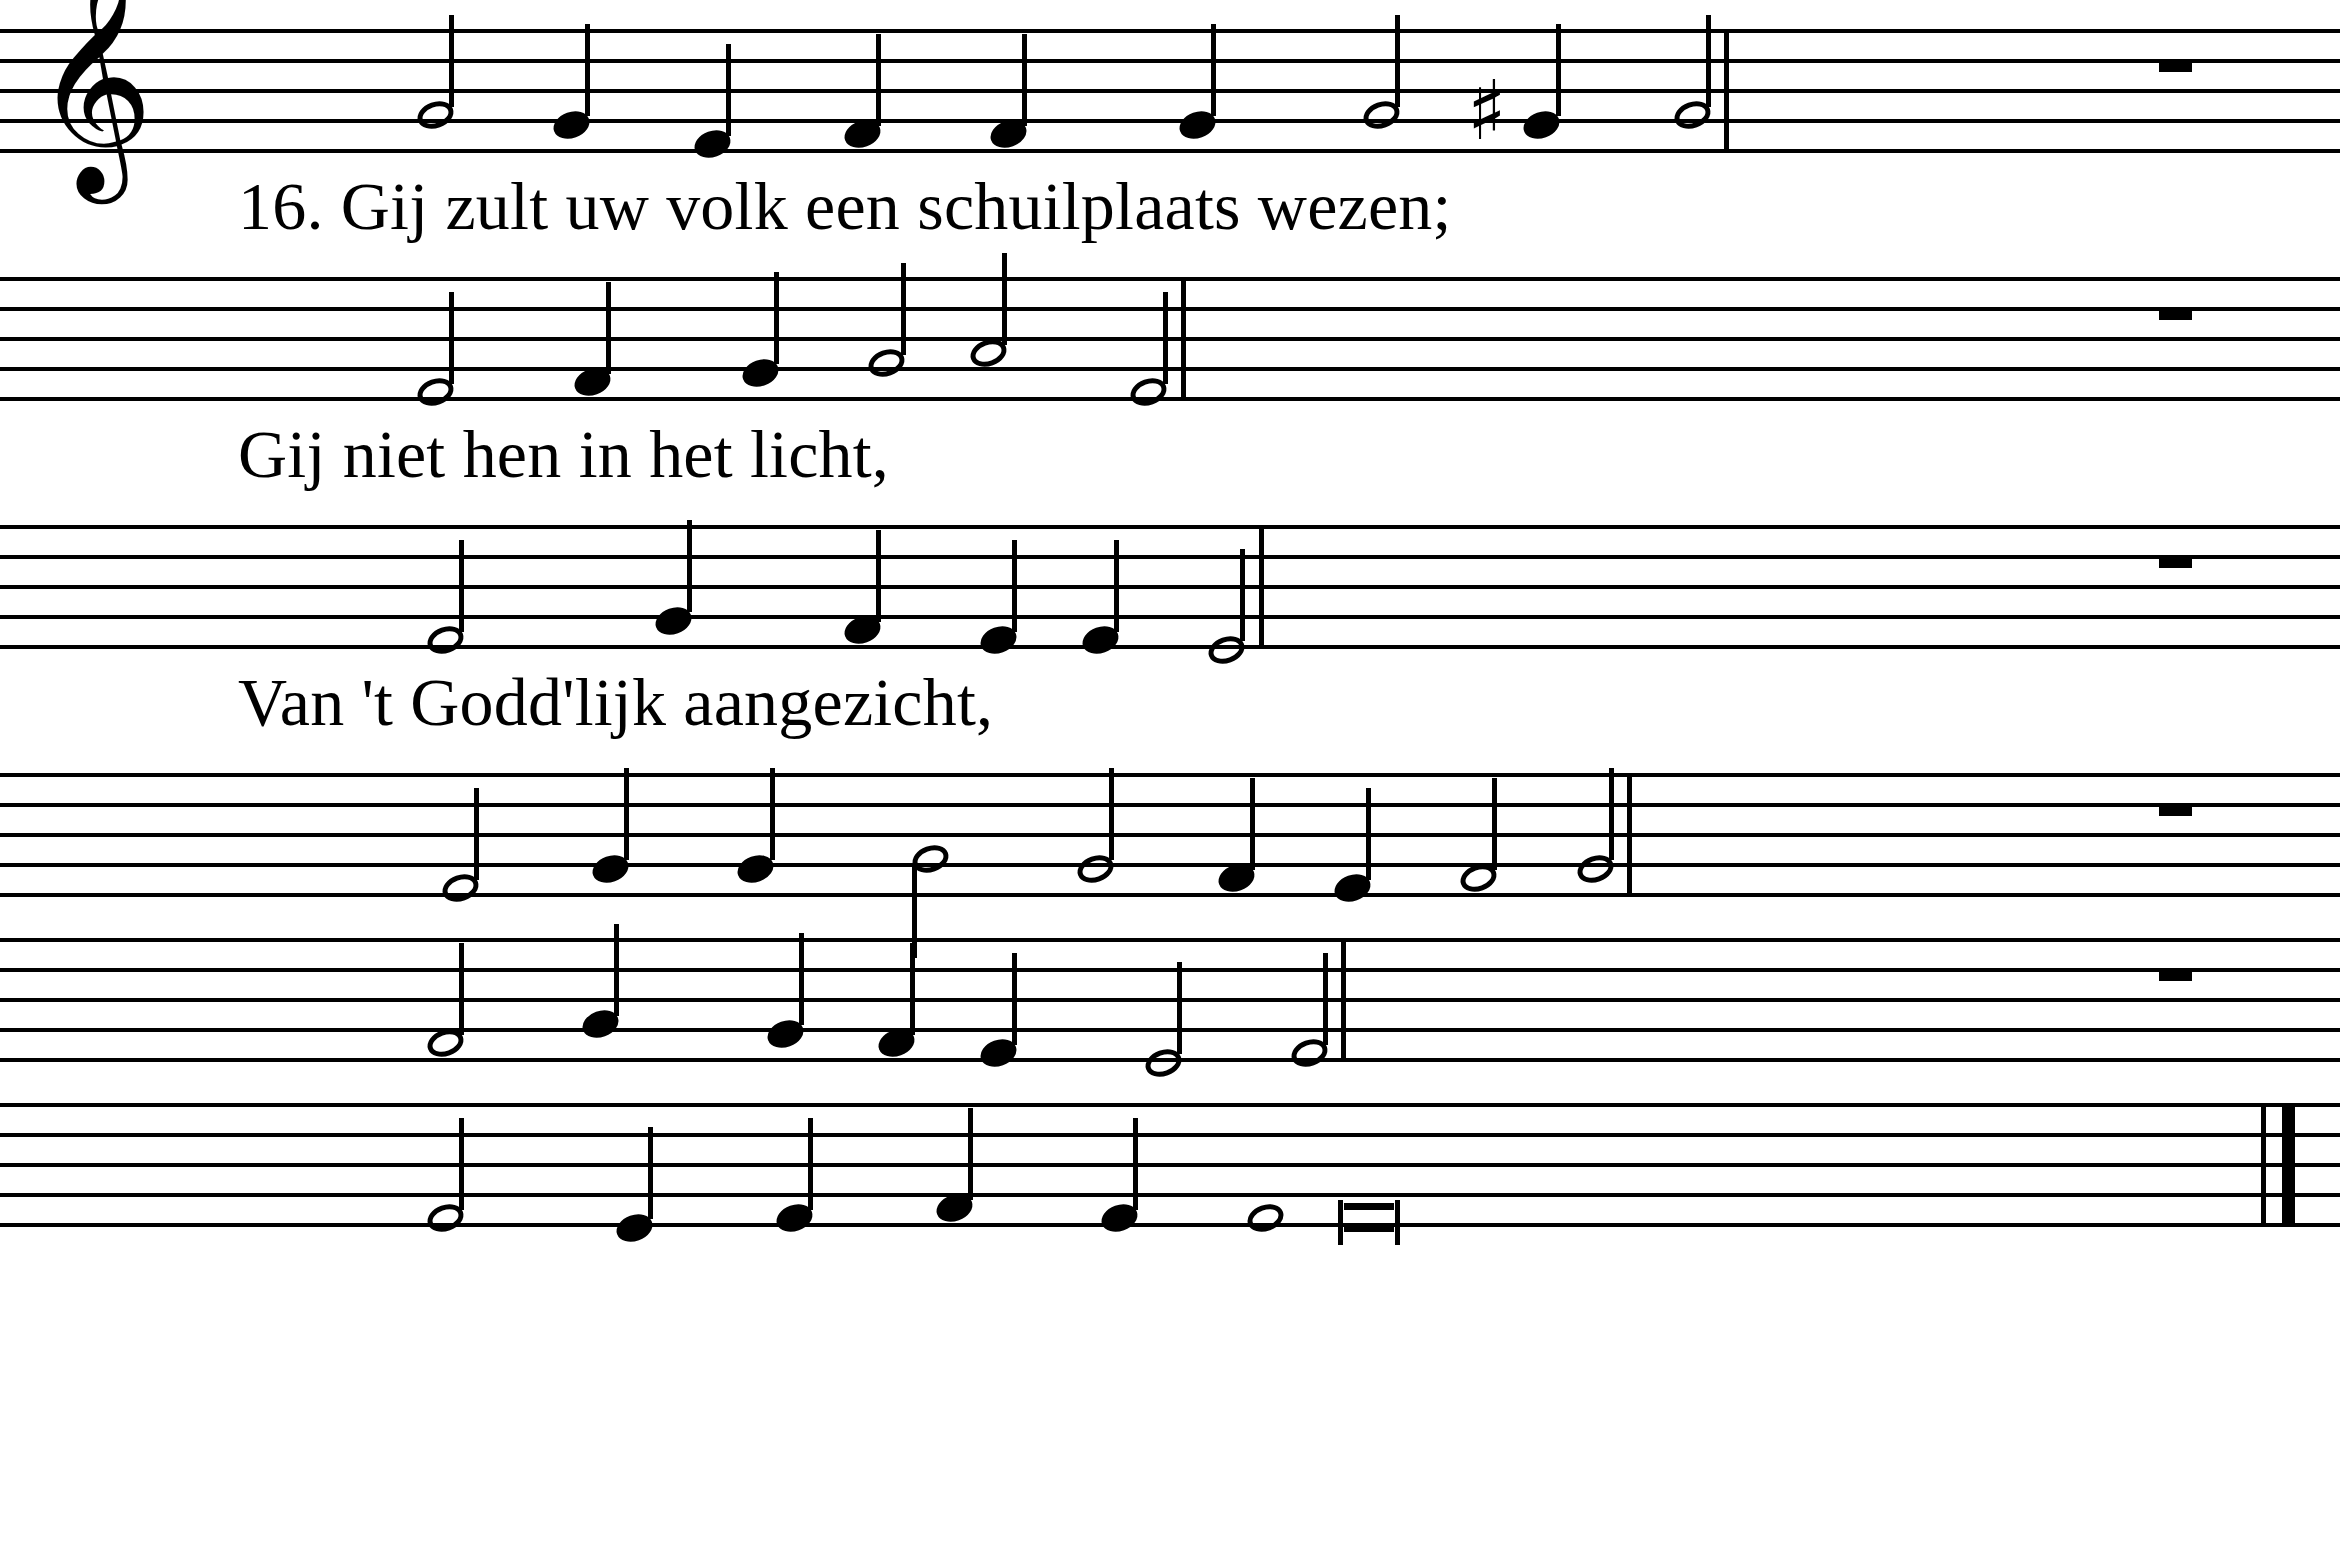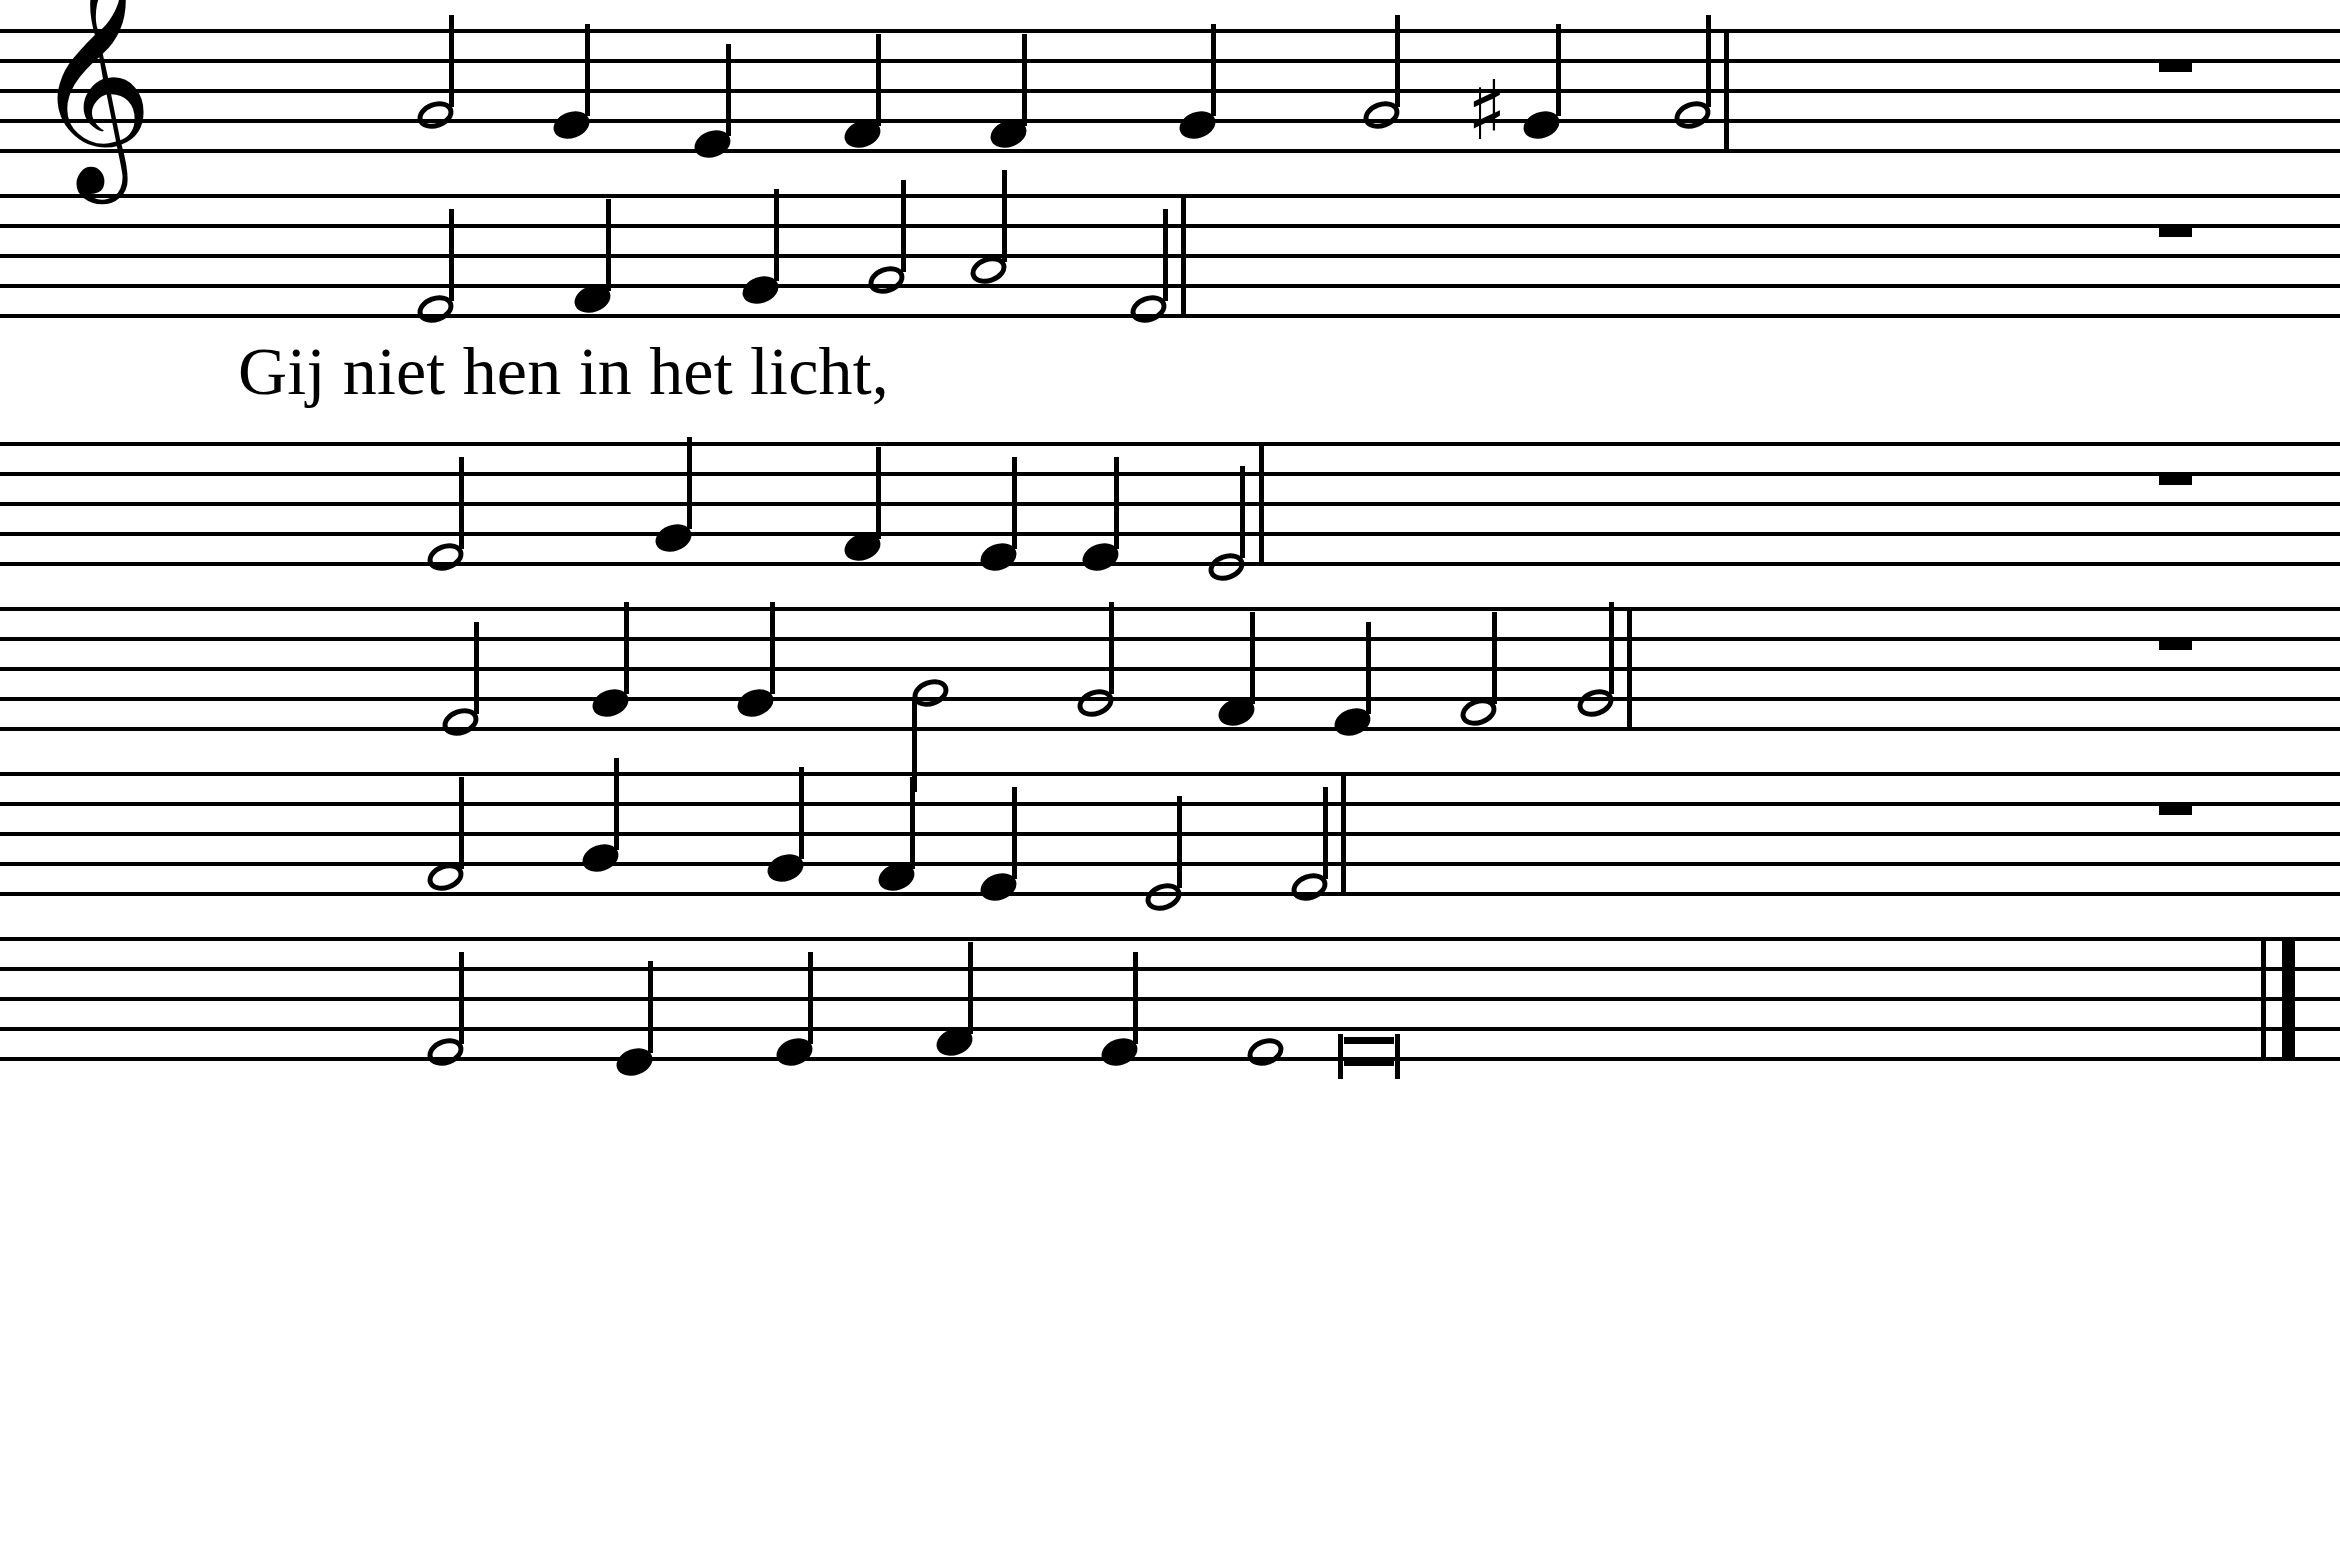--- a/index.html
+++ b/index.html
@@ -168,20 +168,21 @@
           <div class="note open" style="left: 1363px; top: 102px;"></div>
           <div class="stem" style="left: 1395px; top: 14.6px; height: 92px;"></div>
           <div class="sharp" style="left: 1467px; top: 70px;">♯</div>
           <div class="note filled" style="left: 1523px; top: 112px;"></div>
           <div class="stem" style="left: 1556px; top: 24px; height: 92px;"></div>
           <div class="note open" style="left: 1674px; top: 102px;"></div>
           <div class="stem" style="left: 1706px; top: 14.6px; height: 92px;"></div>
           <div class="barline" style="left: 1724px; top: 29px; height: 124px;"></div>
           <div class="rest" style="left: 2159px; top: 59px;"></div>
         </div>
+        <div class="lyric first">16. Gij zult uw volk een schuilplaats wezen;</div>
       </div>
       <div class="system">
         <div class="staff">
           <div class="lines">
             <i></i>
             <i></i>
             <i></i>
             <i></i>
             <i></i>
           </div>
@@ -219,20 +220,21 @@
           <div class="stem" style="left: 876px; top: 34px; height: 92px;"></div>
           <div class="note filled" style="left: 980px; top: 131px;"></div>
           <div class="stem" style="left: 1012px; top: 44px; height: 92px;"></div>
           <div class="note filled" style="left: 1082px; top: 131px;"></div>
           <div class="stem" style="left: 1114px; top: 44px; height: 92px;"></div>
           <div class="note open" style="left: 1208px; top: 141px;"></div>
           <div class="stem" style="left: 1240px; top: 53px; height: 92px;"></div>
           <div class="barline" style="left: 1259px; top: 29px; height: 124px;"></div>
           <div class="rest" style="left: 2159px; top: 59px;"></div>
         </div>
+        <div class="lyric">Van 't Godd'lijk aangezicht,</div>
       </div>
       <div class="system">
         <div class="staff">
           <div class="lines">
             <i></i>
             <i></i>
             <i></i>
             <i></i>
             <i></i>
           </div>

